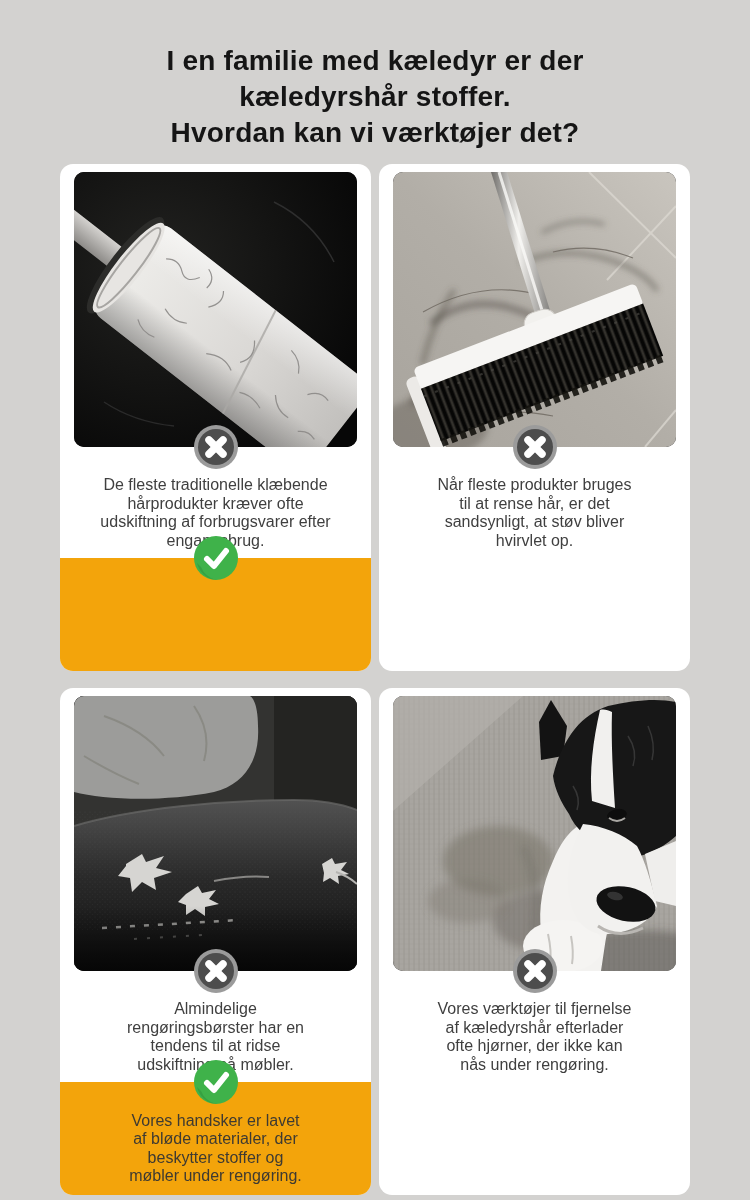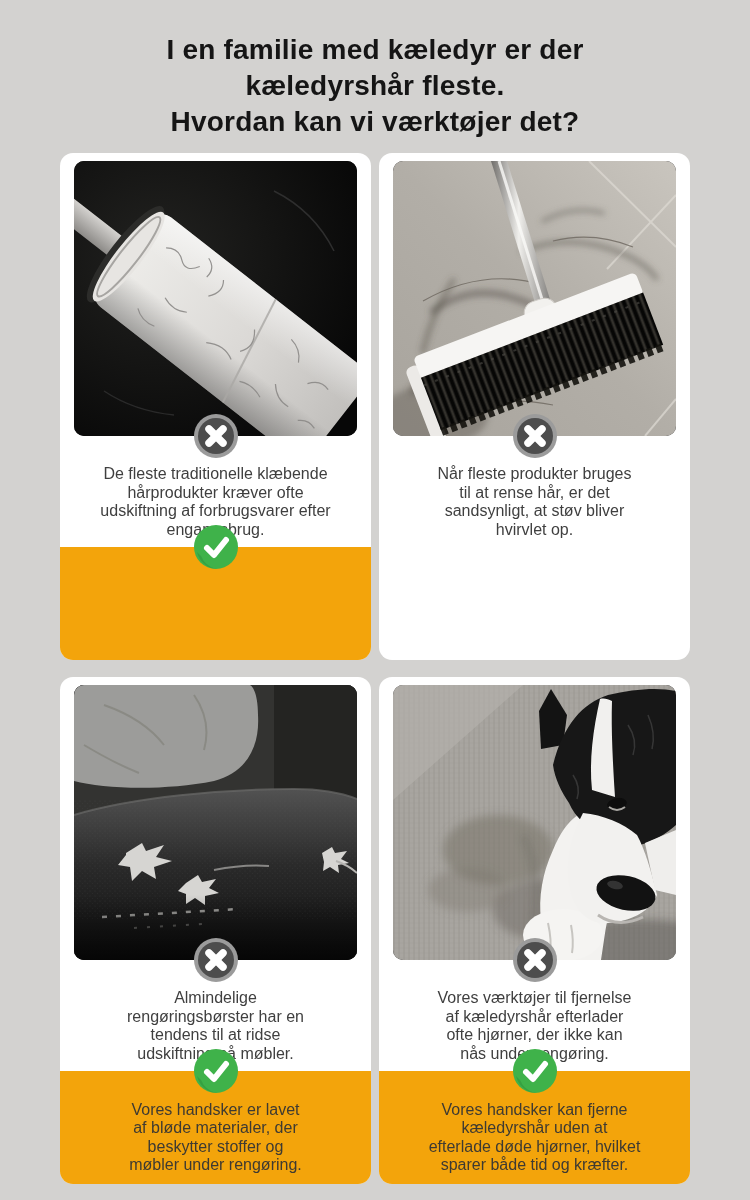--- a/index.html
+++ b/index.html
@@ -1,38 +1,38 @@
 <!DOCTYPE html>
 <html><head>
 <meta charset="utf-8">
 <style>
   html,body{margin:0;padding:0;width:750px;height:1200px;overflow:hidden;}
   body{background:#D3D2D0;font-family:"Liberation Sans","DejaVu Sans",sans-serif;}
-  .header{padding-top:32px;margin-bottom:13px;text-align:center;}
+  .header{padding-top:43px;margin-bottom:13px;text-align:center;}
   .title{margin:0;font-size:28px;line-height:36px;font-weight:bold;color:#151515;letter-spacing:.2px;}
   .title span{display:block;}
   .cards{display:grid;grid-template-columns:repeat(2,311px);gap:17px 8px;justify-content:center;}
   .card{position:relative;width:311px;height:507px;background:#FFFFFF;border-radius:13px;overflow:hidden;display:flex;flex-direction:column;}
   .photo{margin:8px 14px 0;height:275px;border-radius:10px;overflow:hidden;background:#111;flex:none;}
   .photo svg{display:block;width:100%;height:100%;}
   .badge{width:46px;height:46px;flex:none;}
   .badge svg{display:block;width:46px;height:46px;}
   .cross-wrap{margin:-23px auto 0;position:relative;z-index:2;}
   .problem{margin:6px 8px 0;text-align:center;font-size:16px;line-height:18.5px;color:#3F3F3F;white-space:pre-line;}
   .solution-panel{margin-top:auto;position:relative;height:113px;background:#F3A40B;display:flex;align-items:center;justify-content:center;padding-top:20px;box-sizing:border-box;}
   .check-wrap{position:absolute;top:-23px;left:50%;transform:translateX(-50%);z-index:3;}
   .solution{margin:0;padding:0 4px;text-align:center;font-size:16px;line-height:18.4px;color:#3E3A32;white-space:pre-line;}
 </style>
 </head>
 <body>
 
 <header class="header">
   <h1 class="title">
     <span>I en familie med kæledyr er der</span>
-    <span>kæledyrshår fleste.</span>
+    <span>kæledyrshår stoffer.</span>
     <span>Hvordan kan vi værktøjer det?</span>
   </h1>
 </header>
 
 <main class="cards">
 
   <section class="card">
     <div class="photo">
       <svg viewBox="0 0 283 275" preserveAspectRatio="none">
         <defs>
@@ -308,28 +308,15 @@
           <g stroke="#fff" stroke-width="7.5" stroke-linecap="round">
             <path d="M16,16 L30,30"></path>
             <path d="M30,16 L16,30"></path>
           </g>
         </svg>
     </div>
     <p class="problem">Vores værktøjer til fjernelse
 af kæledyrshår efterlader
 ofte hjørner, der ikke kan
 nås under rengøring.</p>
-    <div class="solution-panel">
-      <div class="badge check-wrap">
-        <svg viewBox="0 0 46 46">
-            <circle cx="23" cy="23" r="22" fill="#3FB24A"></circle>
-            <path d="M8,32 A22,22 0 0 0 23,45 A22,22 0 0 1 4,28 Z" fill="#339A3E" opacity=".7"></path>
-            <path d="M14,24 L21,31 L33,16" stroke="#fff" stroke-width="6" fill="none" stroke-linecap="round" stroke-linejoin="round"></path>
-          </svg>
-      </div>
-      <p class="solution">Vores handsker kan fjerne
-kæledyrshår uden at
-efterlade døde hjørner, hvilket
-sparer både tid og kræfter.</p>
-    </div>
   </section>
 
 </main>
 
 </body></html>

